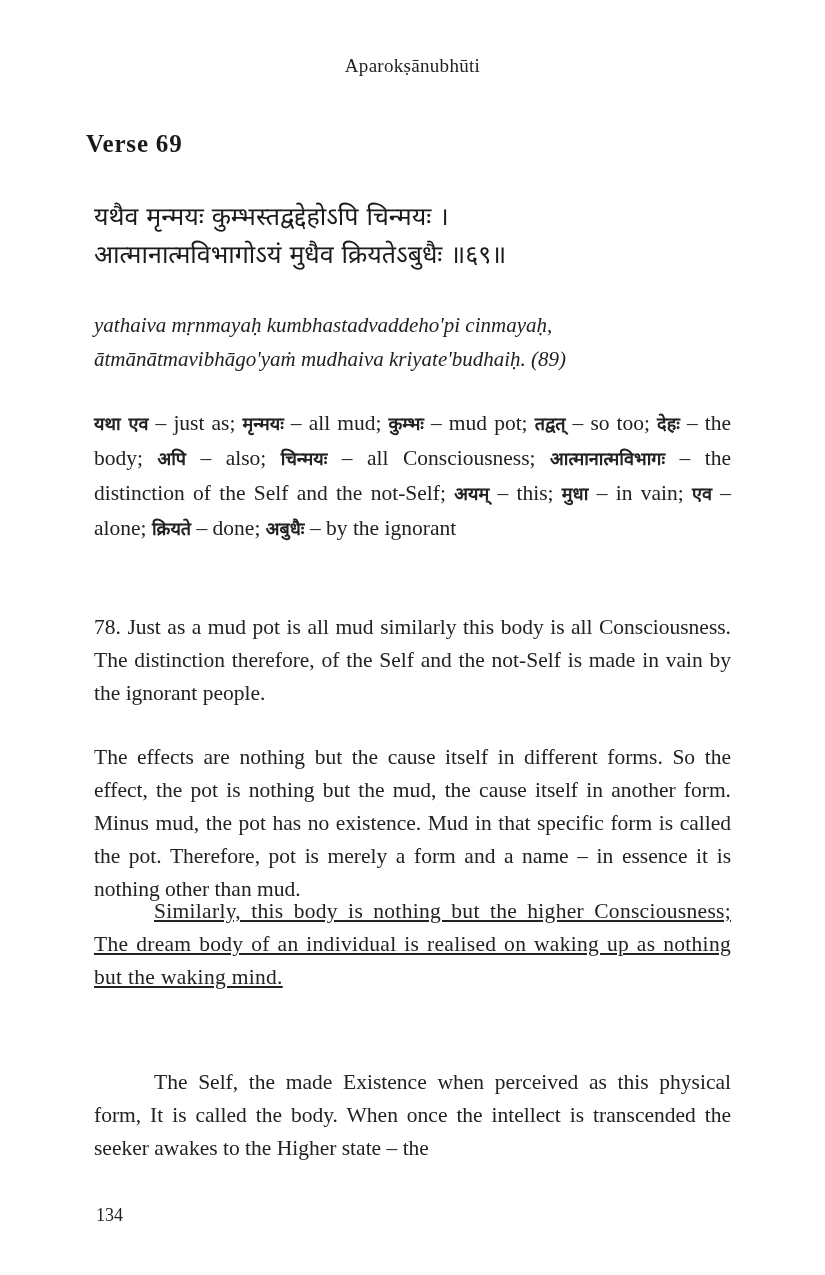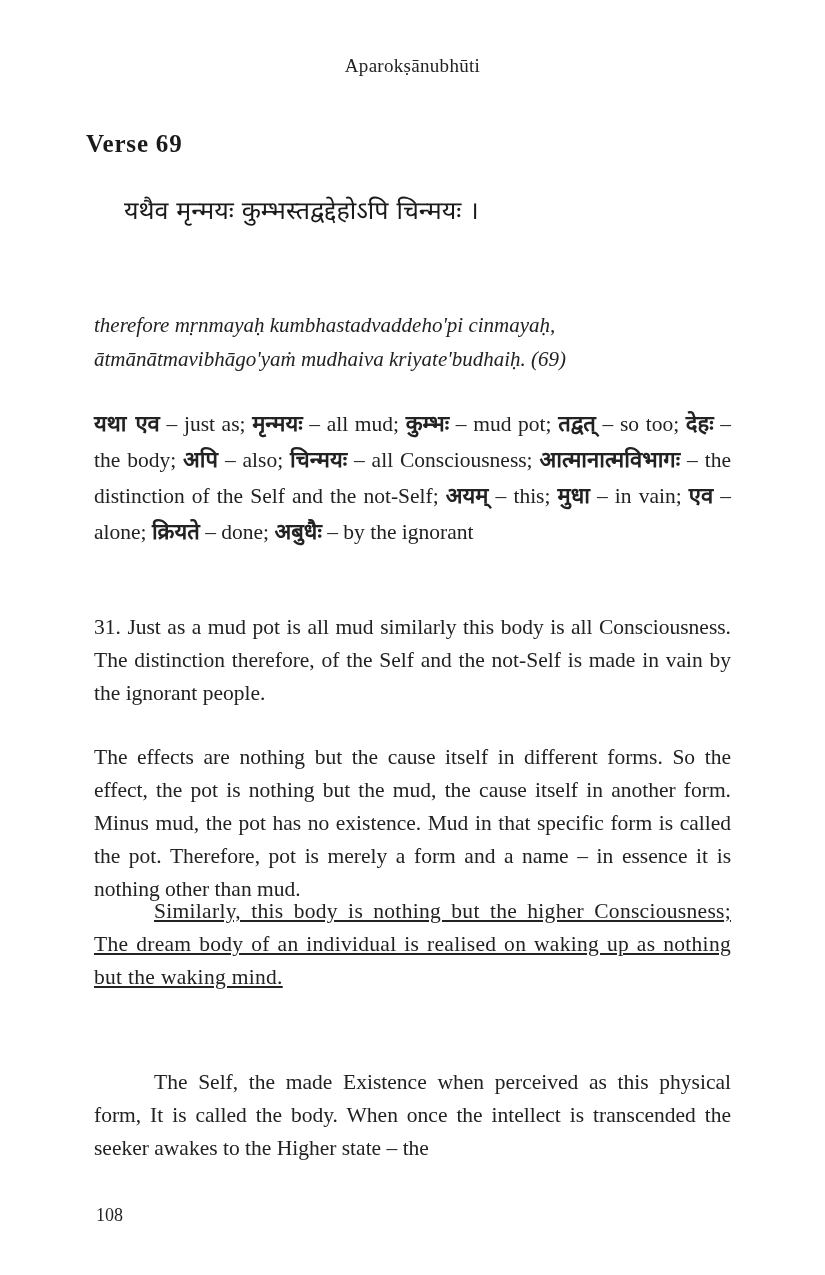--- a/index.html
+++ b/index.html
@@ -29,28 +29,27 @@
       position: absolute;
       top: 130px;
       left: 86px;
       font-size: 25px;
       font-weight: bold;
       letter-spacing: 0.8px;
       color: #1a1a1a;
     }
     .sanskrit-verse {
       position: absolute;
-      top: 192px;
+      top: 198px;
       left: 94px;
       width: 650px;
       font-family: "DejaVu Sans", sans-serif;
       font-size: 25px;
       line-height: 38px;
       color: #1a1a1a;
-      margin-left: 30px;
     }
     .sanskrit-verse div { white-space: nowrap; }
     .transliteration {
       position: absolute;
       top: 308px;
       left: 94px;
       width: 650px;
       font-style: italic;
       font-size: 21px;
       line-height: 34px;
@@ -62,21 +61,21 @@
       top: 406px;
       left: 94px;
       width: 637px;
       font-size: 21.5px;
       line-height: 35px;
       color: #222;
       text-align: justify;
     }
     .glossary .sk {
       font-family: "DejaVu Sans", sans-serif;
-      font-size: 22px;
+      font-size: 18px;
       font-weight: bold;
     }
     .para {
       position: absolute;
       left: 94px;
       width: 637px;
       font-size: 21.5px;
       line-height: 33px;
       color: #222;
       text-align: justify;
@@ -97,30 +96,31 @@
   </style>
 </head>
 <body>
 
 <div class="running-head">Aparokṣānubhūti</div>
 
 <div class="verse-heading">Verse 69</div>
 
 <div class="sanskrit-verse">
   <div>यथैव मृन्मयः कुम्भस्तद्वद्देहोऽपि चिन्मयः ।</div>
+  <div>आत्मानात्मविभागोऽयं मुधैव क्रियतेऽबुधैः ॥६९॥</div>
 </div>
 
 <div class="transliteration">
-  <div>therefore mṛnmayaḥ kumbhastadvaddeho'pi cinmayaḥ,</div>
-  <div>ātmānātmavibhāgo'yaṁ mudhaiva kriyate'budhaiḥ. (69)</div>
+  <div>yathaiva mṛnmayaḥ kumbhastadvaddeho'pi cinmayaḥ,</div>
+  <div>ātmānātmavibhāgo'yaṁ mudhaiva kriyate'budhaiḥ. (89)</div>
 </div>
 
 <div class="glossary"><span class="sk">यथा एव</span><span> – just as; </span><span class="sk">मृन्मयः</span><span> – all mud; </span><span class="sk">कुम्भः</span><span> – mud pot; </span><span class="sk">तद्वत्</span><span> – so too; </span><span class="sk">देहः</span><span> – the body; </span><span class="sk">अपि</span><span> – also; </span><span class="sk">चिन्मयः</span><span> – all Consciousness; </span><span class="sk">आत्मानात्मविभागः</span><span> – the distinction of the Self and the not-Self; </span><span class="sk">अयम्</span><span> – this; </span><span class="sk">मुधा</span><span> – in vain; </span><span class="sk">एव</span><span> – alone; </span><span class="sk">क्रियते</span><span> – done; </span><span class="sk">अबुधैः</span><span> – by the ignorant</span></div>
 
-<p class="para p-translation">31. Just as a mud pot is all mud similarly this body is all Consciousness. The distinction therefore, of the Self and the not-Self is made in vain by the ignorant people.</p>
+<p class="para p-translation">78. Just as a mud pot is all mud similarly this body is all Consciousness. The distinction therefore, of the Self and the not-Self is made in vain by the ignorant people.</p>
 
 <p class="para p-commentary1">The effects are nothing but the cause itself in different forms. So the effect, the pot is nothing but the mud, the cause itself in  another form. Minus mud, the pot has no existence. Mud in that specific form is called the pot. Therefore, pot is merely a form and a name – in essence it is nothing other than mud.</p>
 
 <p class="para p-commentary2">Similarly, this body is nothing but the higher Consciousness; The dream body of an individual is realised on waking up as nothing but the waking mind.</p>
 
 <p class="para p-commentary3">The Self, the made Existence when perceived as this physical form, It is called the body. When once the intellect is transcended the seeker awakes to the Higher state – the</p>
 
-<div class="page-number">108</div>
+<div class="page-number">134</div>
 
 </body></html>

